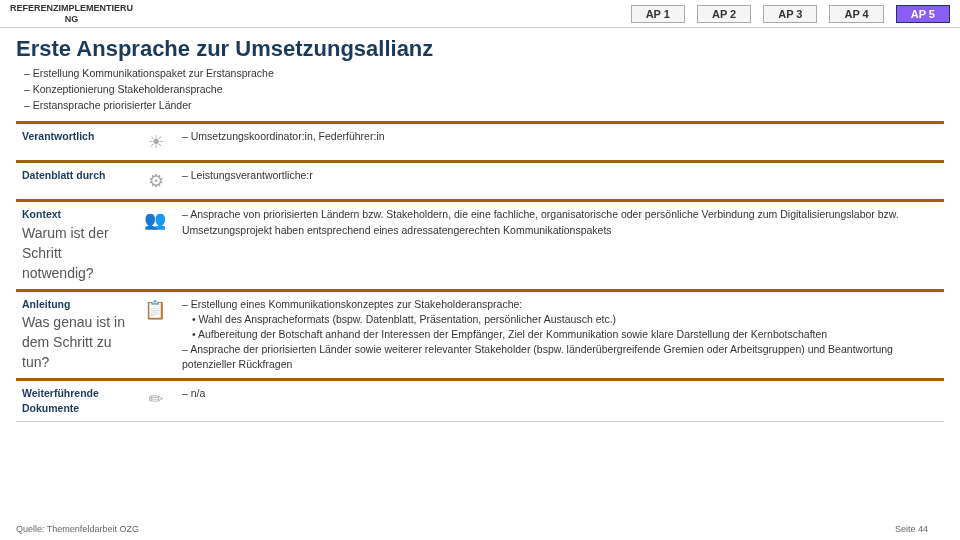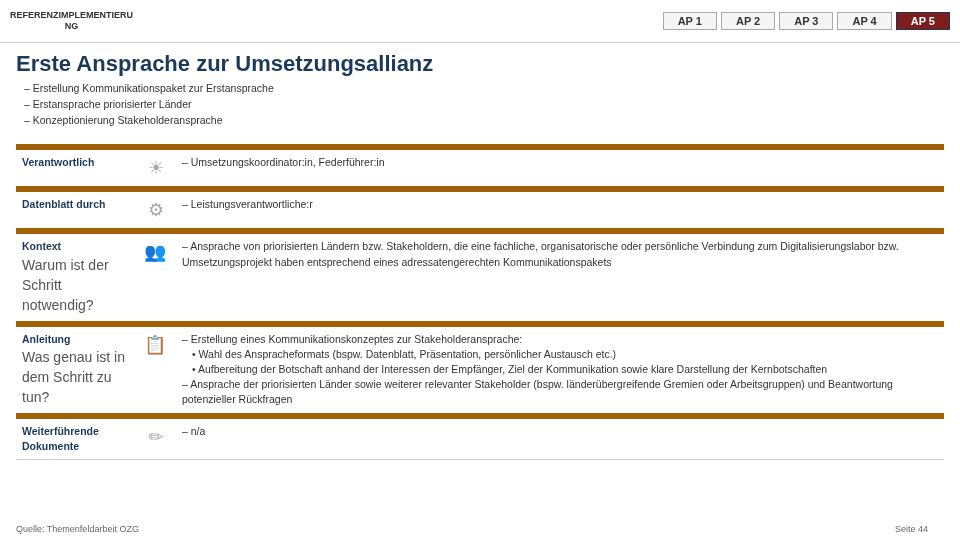--- a/index.html
+++ b/index.html
@@ -12,77 +12,77 @@
       height: 540px;
       overflow: hidden;
     }
     
     .header {
       display: flex;
       align-items: center;
       justify-content: space-between;
       padding: 4px 10px 4px 10px;
       border-bottom: 1px solid #ccc;
-      height: 43px;
+      height: 28px;
     }
     .header-left {
       font-size: 9px;
       font-weight: bold;
       color: #333;
       line-height: 1.2;
       text-align: center;
     }
     .ap-tabs {
       display: flex;
-      gap: 4px;
+      gap: 12px;
     }
     .ap-tab {
       padding: 2px 14px;
       font-size: 11px;
       font-weight: bold;
       color: #333;
       border: 1px solid #aaa;
       background: #f5f5f5;
       cursor: pointer;
     }
     .ap-tab.active {
-      background: #7f1d1d;
+      background: #8b5cf6;
       color: #fff;
       border-color: #1a3a5c;
     }
     
     .main {
       padding: 8px 16px 4px 16px;
     }
     .page-title {
       font-size: 22px;
       font-weight: bold;
       color: #1a3a5c;
       margin-bottom: 4px;
     }
     .subtitle-list {
       list-style: none;
       padding-left: 8px;
-      margin-bottom: 16px;
+      margin-bottom: 8px;
     }
     .subtitle-list li {
       font-size: 10.5px;
       color: #333;
       line-height: 1.5;
     }
     .subtitle-list li::before {
       content: "– ";
     }
     
     .info-table {
       width: 100%;
       border-collapse: collapse;
     }
     .info-table tr {
-      border-top: 6px solid #a16207;
+      border-top: 3px solid #a16207;
     }
     .info-table tr:last-child {
       border-bottom: 1px solid #ccc;
     }
     .info-table td {
       vertical-align: top;
       padding: 5px 6px;
       font-size: 10.5px;
       line-height: 1.45;
     }
@@ -152,22 +152,22 @@
     <div class="ap-tab">AP 3</div>
     <div class="ap-tab">AP 4</div>
     <div class="ap-tab active">AP 5</div>
   </div>
 </div>
 
 <div class="main">
   <div class="page-title">Erste Ansprache zur Umsetzungsallianz</div>
   <ul class="subtitle-list">
     <li>Erstellung Kommunikationspaket zur Erstansprache</li>
+    <li>Konzeptionierung Stakeholderansprache</li>
     <li>Erstansprache priorisierter Länder</li>
-    <li>Konzeptionierung Stakeholderansprache</li>
   </ul>
 
   <table class="info-table">
     <tbody>
 
       <tr>
         <td class="col-label">
           <span>Verantwortlich</span>
         </td>
         <td class="col-icon">

